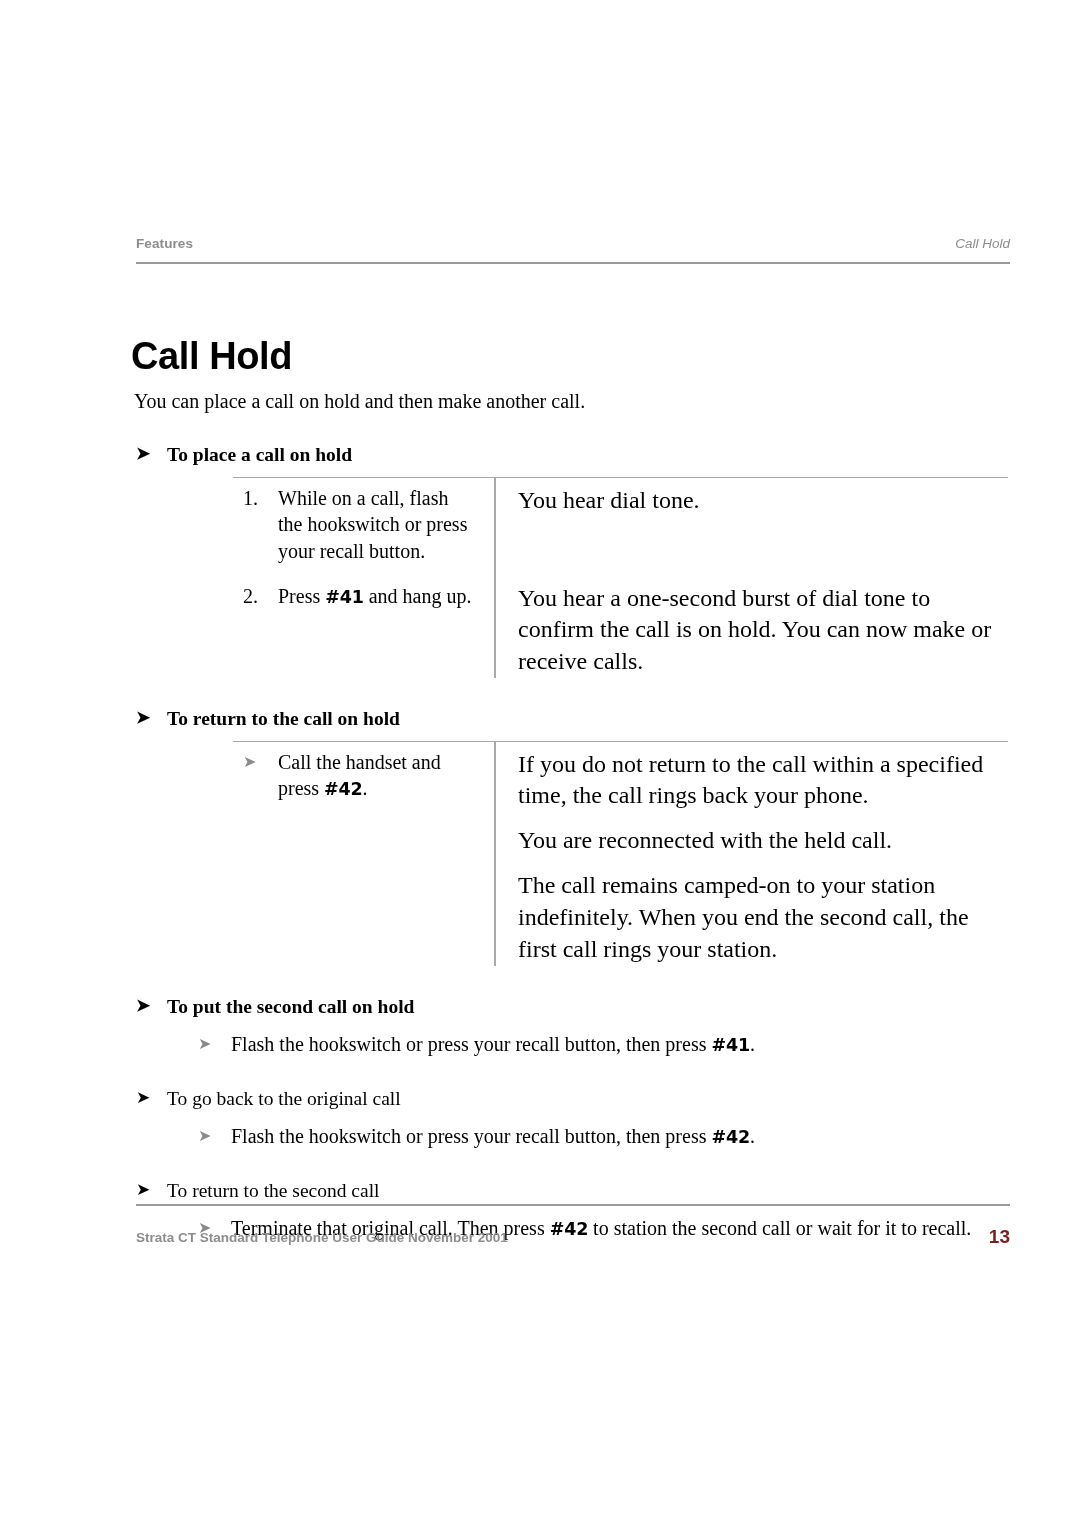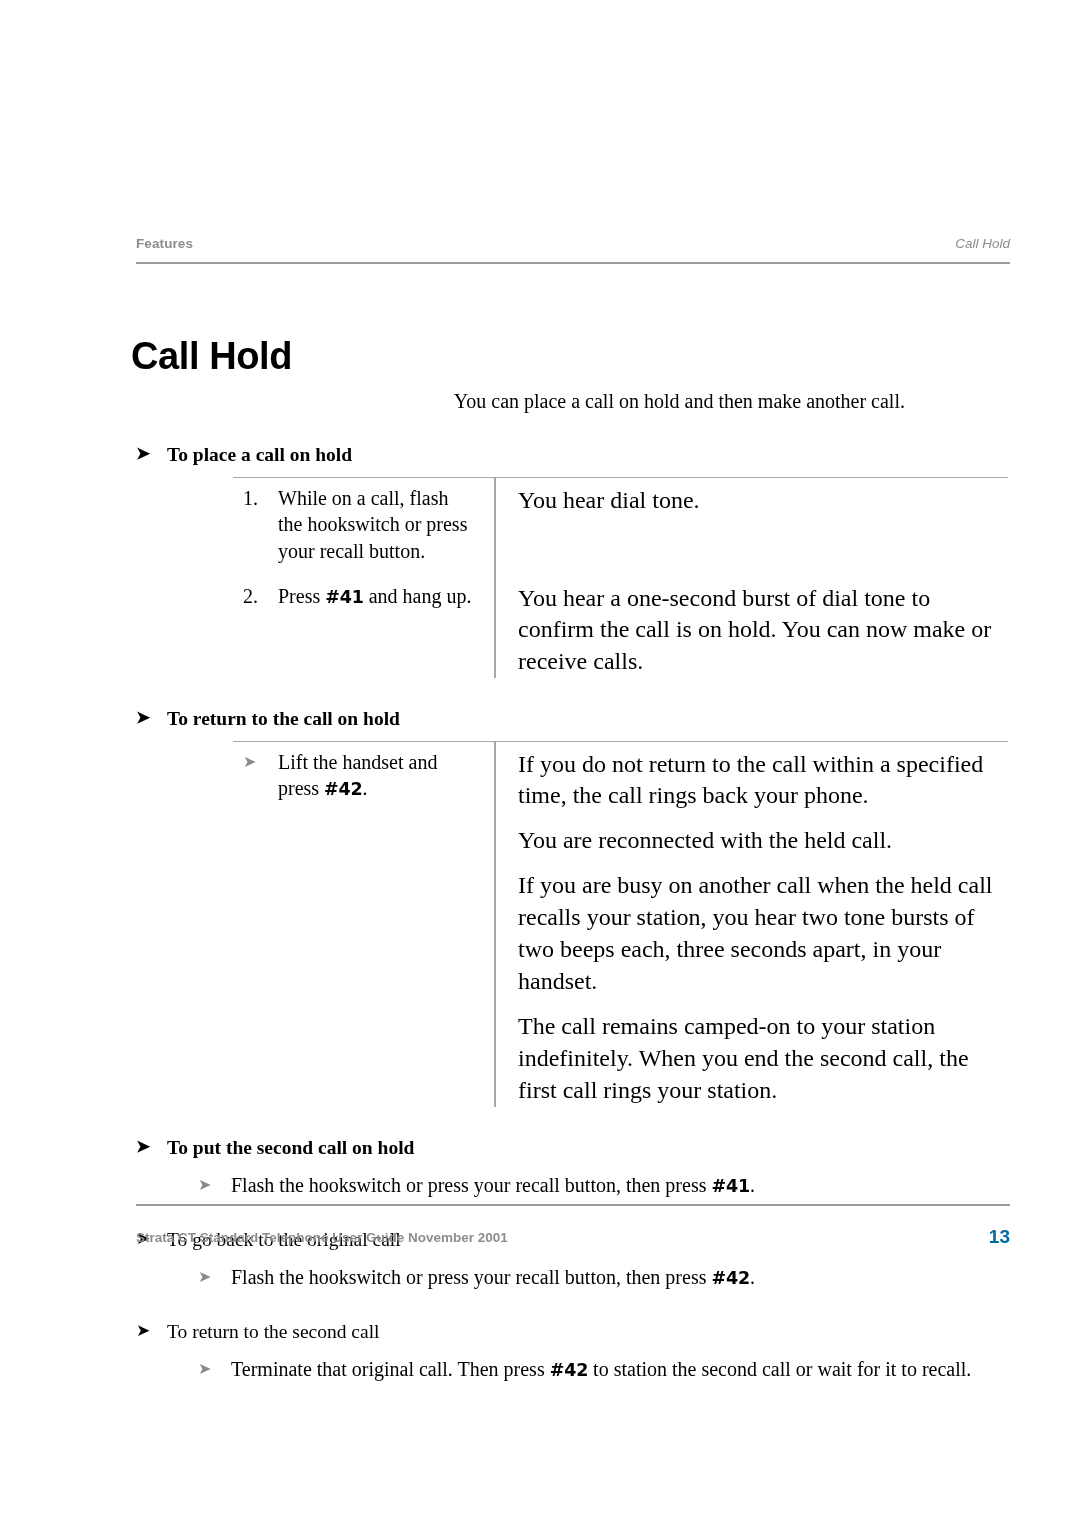--- a/index.html
+++ b/index.html
@@ -67,25 +67,24 @@
   }
 
   
   .content {
     position: absolute;
     left: 0;
     top: 368px;
     width: 1080px;
   }
   .intro {
-    margin-left: 77px;
+    margin-left: 116px;
     width: 810px;
     font-size: 20px;
     line-height: 1.32;
-    text-align: right;
   }
 
   
   .section-head {
     position: relative;
     margin-left: 118px;
     margin-top: 28px;
     padding-left: 31px;
     font-size: 19.5px;
     line-height: 1.3;
@@ -206,21 +205,21 @@
   .footer-left {
     font-family: "Liberation Sans", sans-serif;
     font-weight: bold;
     font-size: 13.5px;
     color: #8d8d8d;
   }
   .footer-right {
     font-family: "Liberation Sans", sans-serif;
     font-weight: bold;
     font-size: 19px;
-    color: #0369a1;
+    color: #7f1d1d;
   }
 </style>
 </head>
 <body>
 
 <div class="page">
 
   <div class="running-head">
     <span class="running-head-left">Features</span>
     <span class="running-head-right">Call Hold</span>
@@ -266,26 +265,25 @@
       <span class="arrow-black">➤</span>
       <span>To return to the call on hold</span>
     </div>
 
     <div class="proc">
       <div class="proc-divider"></div>
 
       <div class="proc-row">
         <div class="proc-action">
           <span class="proc-marker grey">➤</span>
-          <span class="proc-action-text"><span>Lift the handset and press </span><span class="code">#42</span><span>.</span></span>
+          <span class="proc-action-text"><span>Call the handset and press </span><span class="code">#42</span><span>.</span></span>
         </div>
         <div class="proc-result">
           <p>If you do not return to the call within a specified time, the call rings back your phone.</p>
           <p>You are reconnected with the held call.</p>
-          <p>If you are busy on another call when the held call recalls your station, you hear two tone bursts of two beeps each, three seconds apart, in your handset.</p>
           <p>The call remains camped-on to your station indefinitely. When you end the second call, the first call rings your station.</p>
         </div>
       </div>
     </div>
 
     <div class="section-head bold">
       <span class="arrow-black">➤</span>
       <span>To put the second call on hold</span>
     </div>
     <div class="sub-bullet">

